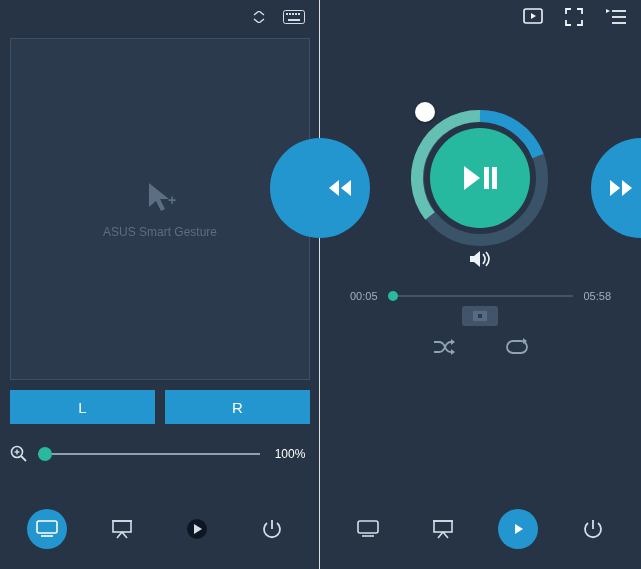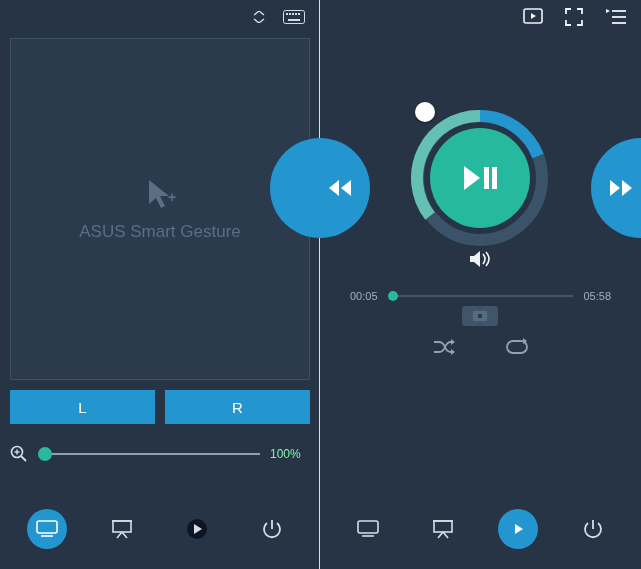--- a/index.html
+++ b/index.html
@@ -33,21 +33,21 @@
     border: 1px solid #3a5066;
     background: #2b3a4d;
     display: flex;
     flex-direction: column;
     justify-content: center;
     align-items: center;
   }
   .preview-label {
     margin-top: 12px;
     color: #5c6e82;
-    font-size: 17px;
+    font-size: 12px;
   }
   .lr-row {
     position: absolute;
     left: 10px; top: 390px;
     width: 300px; height: 34px;
     display: flex; gap: 10px;
   }
   .lr-btn {
     flex: 1;
     background: #2396d0;
@@ -70,24 +70,24 @@
     position: relative;
   }
   .zoom-thumb {
     position: absolute;
     width: 14px; height: 14px;
     border-radius: 50%;
     background: #29b8a0;
     top: -6px; left: 0%;
   }
   .zoom-text {
-    color: #86efac;
+    color: #ffffff;
     font-size: 12px;
     min-width: 40px;
-    text-align: left;
+    text-align: center;
   }
 
   
   .right-topbar {
     display: flex;
     justify-content: flex-end;
     align-items: center;
     gap: 22px;
     height: 34px;
     padding: 0 14px;

